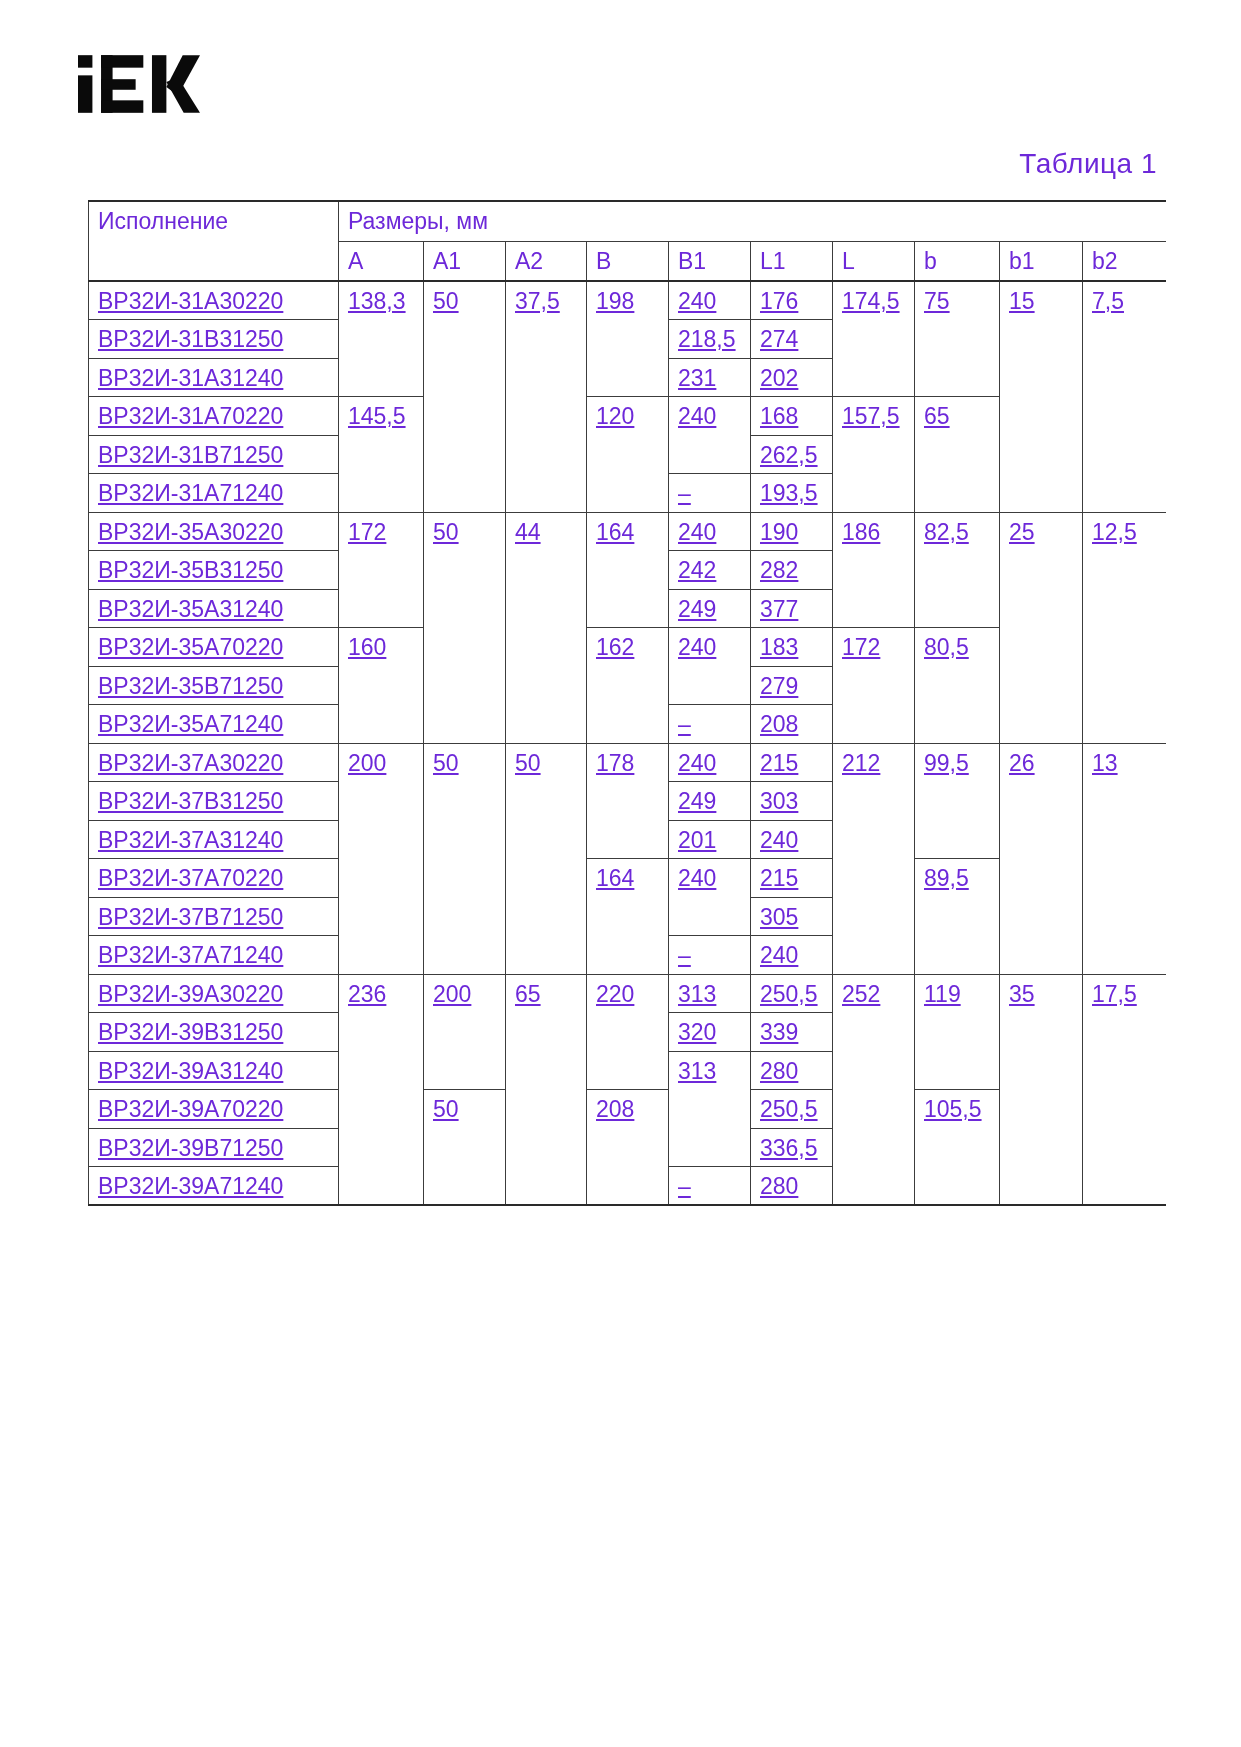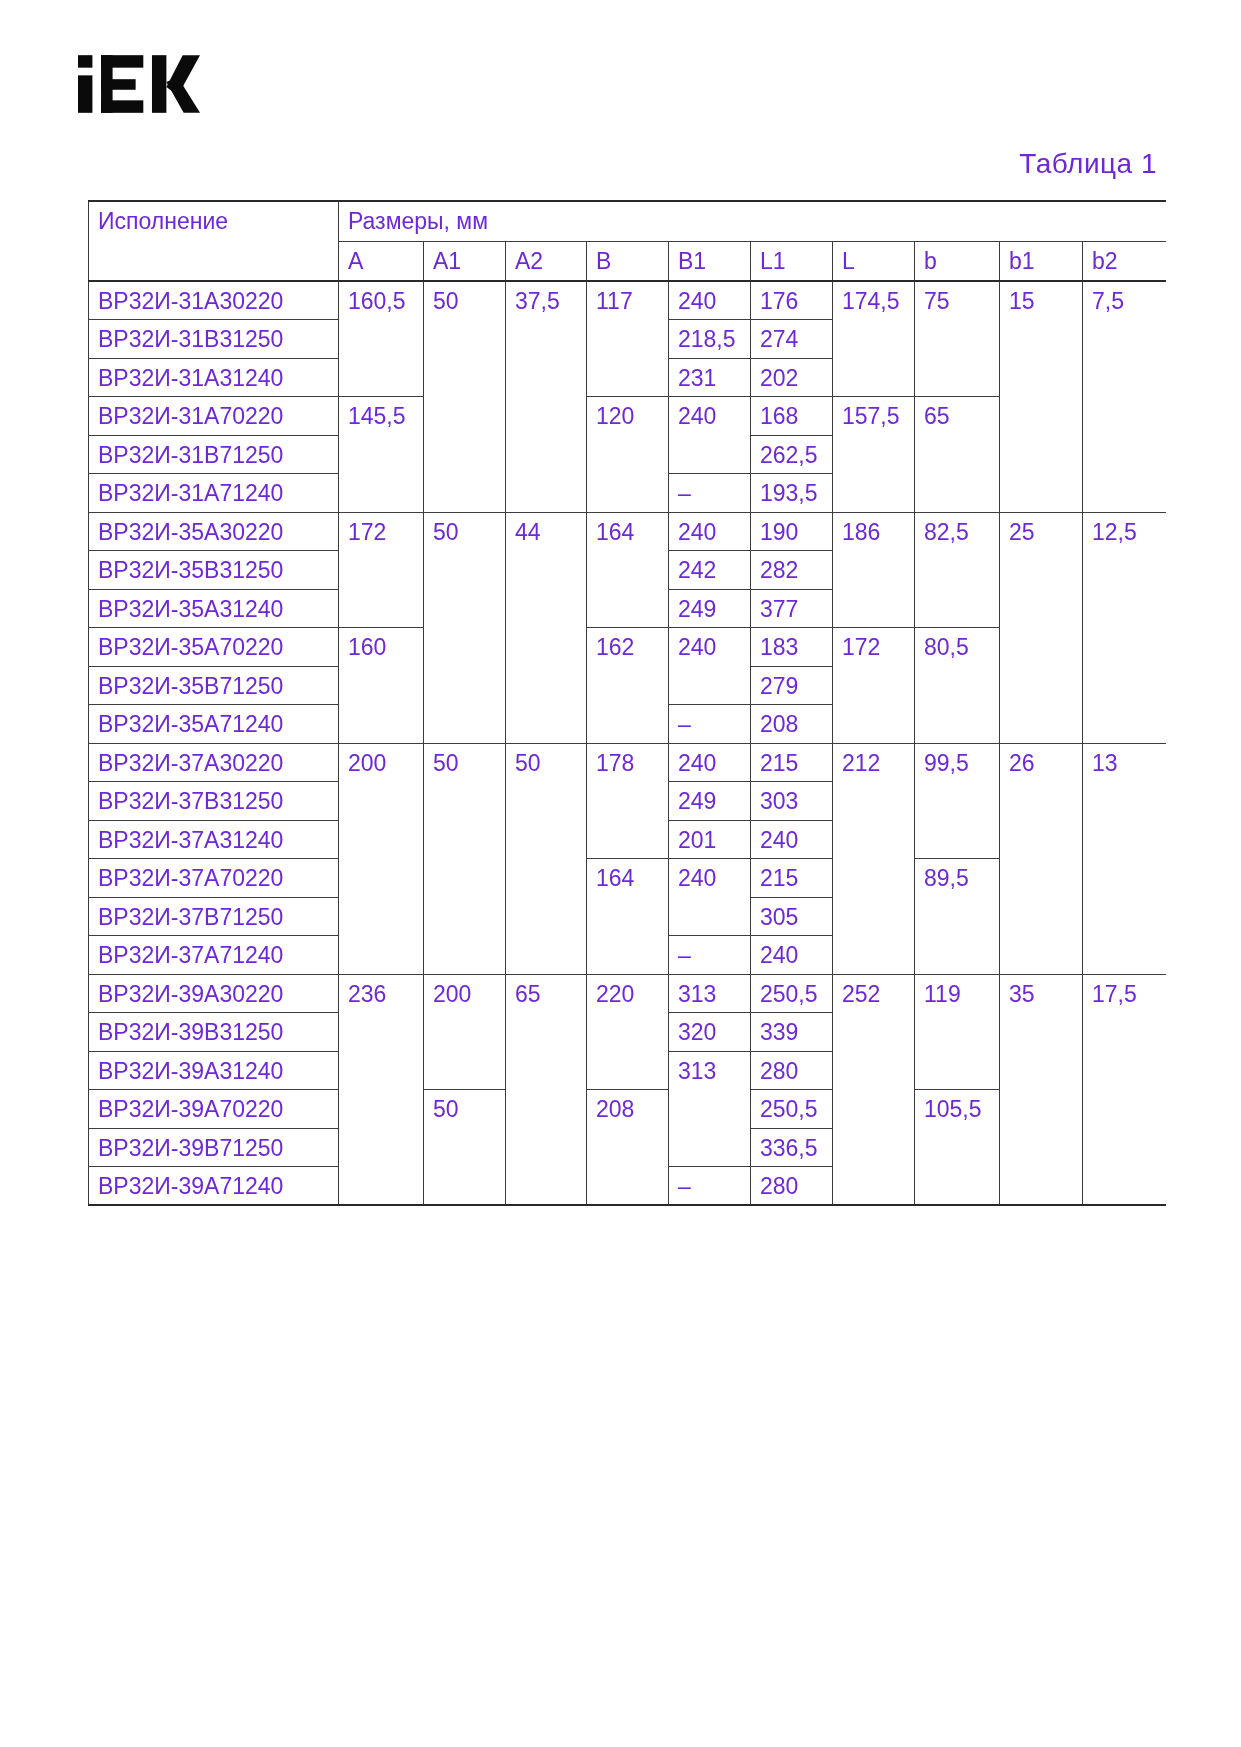--- a/index.html
+++ b/index.html
@@ -36,21 +36,21 @@
     border:1.4px solid #3c3c3c;
     font-size:23px; font-weight:normal;
     text-align:left; vertical-align:top;
     padding:6px 4px 0 9px;
     line-height:26px;
     white-space:nowrap;
     overflow:hidden;
   }
   table.dims th:last-child, table.dims td:last-child { border-right:none; }
   table.dims thead tr { height:40px; }
-  table.dims tbody tr { height:38.5px; }
+  table.dims tbody tr { height:38.5px;text-decoration:underline; }
   table.dims thead tr.sub th { border-bottom:2px solid #2a2a2a; }
   table.dims th.col1 { border-bottom:2px solid #2a2a2a; }
 
   
   .edge-line {
     position:absolute; right:0; top:0; width:5px; height:100%;
     background:#0d0d0d;
   }
 </style>
 </head>
@@ -107,24 +107,24 @@
           <th>L1</th>
           <th>L</th>
           <th>b</th>
           <th>b1</th>
           <th>b2</th>
         </tr>
     </thead>
     <tbody id="tbody">
         <tr>
           <td>ВР32И-31А30220</td>
-          <td rowspan="3">160,5</td>
+          <td rowspan="3">138,3</td>
           <td rowspan="6">50</td>
           <td rowspan="6">37,5</td>
-          <td rowspan="3">117</td>
+          <td rowspan="3">198</td>
           <td>240</td>
           <td>176</td>
           <td rowspan="3">174,5</td>
           <td rowspan="3">75</td>
           <td rowspan="6">15</td>
           <td rowspan="6">7,5</td>
         </tr>
         <tr>
           <td>ВР32И-31В31250</td>
           <td>218,5</td>

